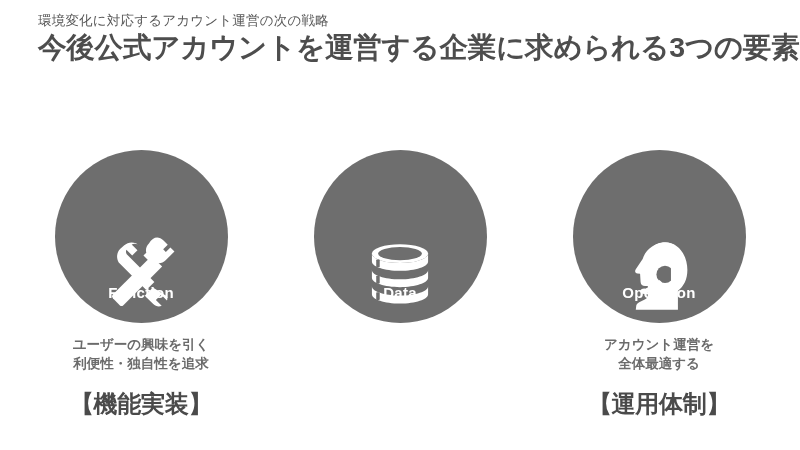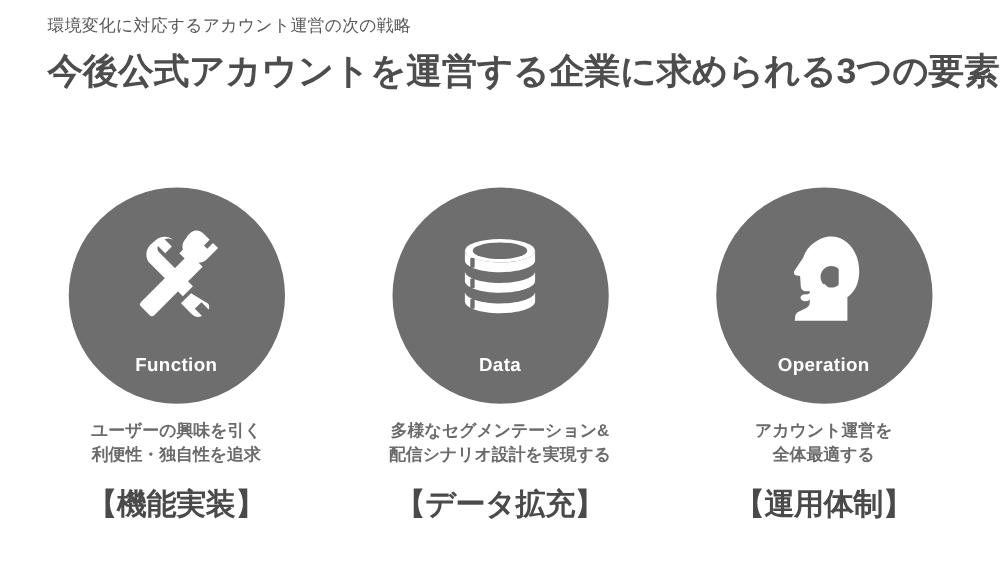--- a/index.html
+++ b/index.html
@@ -25,21 +25,21 @@
   }
   .eyebrow {
     font-size: 13.5px;
     font-weight: 400;
     color: #585858;
     letter-spacing: 0.2px;
     line-height: 18px;
     white-space: nowrap;
   }
   .title {
-    margin-top: 10px;
+    margin-top: 0;
     font-size: 28.5px;
     font-weight: 700;
     color: #4d4d4d;
     letter-spacing: -0.2px;
     line-height: 34px;
     white-space: nowrap;
   }
 
   
   .columns {
@@ -60,21 +60,21 @@
 
   .circle {
     width: 173px;
     height: 173px;
     border-radius: 50%;
     background: #6e6e6e;
     position: relative;
     display: flex;
     flex-direction: column;
     align-items: center;
-    justify-content: flex-start;
+    justify-content: flex-end;
     box-sizing: border-box;
   }
   .circle-icon {
     margin-top: 28px;
     width: 92px;
     height: 92px;
     display: flex;
     align-items: center;
     justify-content: center;
   }
@@ -172,25 +172,20 @@
 
           <ellipse cx="50" cy="20" rx="28" ry="8.5" fill="#6e6e6e"></ellipse>
 
           <rect x="19.5" y="27.5" width="4.5" height="10" rx="1" fill="#6e6e6e"></rect>
           <rect x="19.5" y="48.5" width="4.5" height="10" rx="1" fill="#6e6e6e"></rect>
           <rect x="19.5" y="69.5" width="4.5" height="10" rx="1" fill="#6e6e6e"></rect>
         </svg>
       </span>
       <span class="circle-label">Data</span>
     </div>
-    <div class="caption">
-      <div class="caption-line">多様なセグメンテーション&amp;</div>
-      <div class="caption-line">配信シナリオ設計を実現する</div>
-      <div class="caption-key">【データ拡充】</div>
-    </div>
   </div>
 
   <div class="column">
     <div class="circle">
       <span class="circle-icon">
         <svg viewBox="0 0 100 100" width="86" height="86" aria-hidden="true">
 
           <path fill="#ffffff" d="M58 10 c-14 0 -24 9 -27 19 l-8 12 c-1.6 2.4 -0.6 4.4 2 4.8 l3 0.5
                    0.6 9.5 c0.2 3.2 2 4.6 5.2 4.6 l3.2 0 0 10.6 c0 2.6 -1.2 4.0 -3.6 5.2
                    l-6.4 3.2 c-2.6 1.3 -3.6 2.8 -3.6 5.4 L23 88 h49 l0 -22 c7 -5 11 -13.4 11 -24

